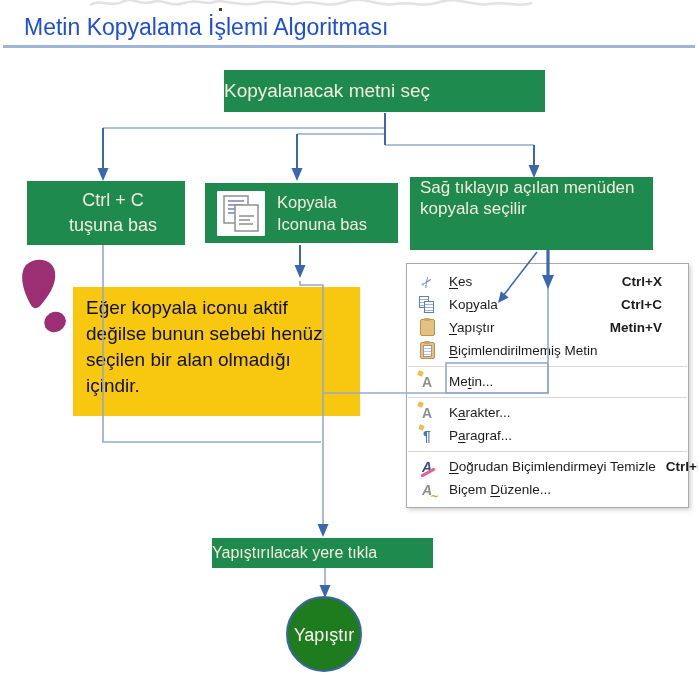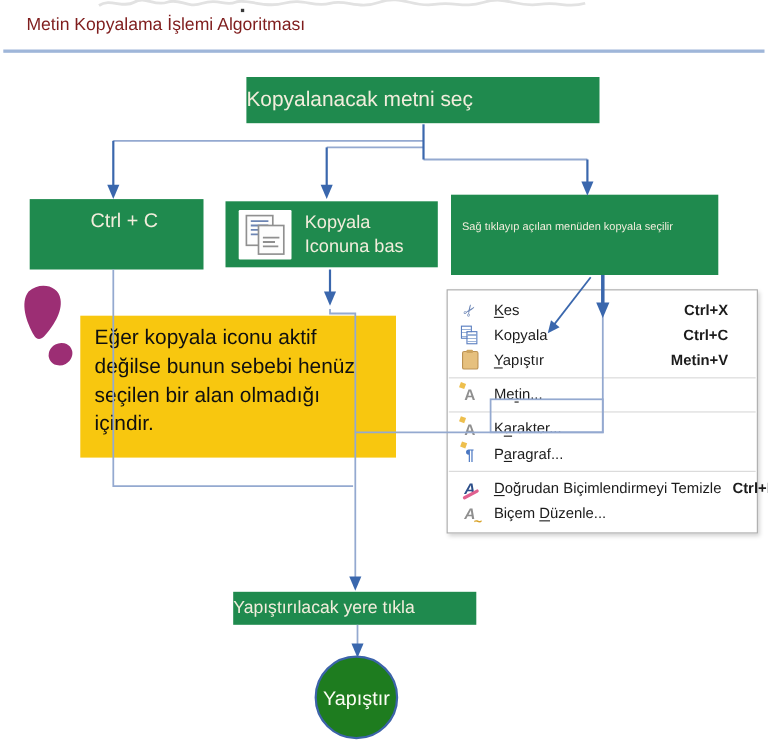--- a/index.html
+++ b/index.html
@@ -4,30 +4,30 @@
 <style>
   :root{
     --box_green:#1f8a4e; --circle_green:#1e7c1f; --note_yellow:#f8c70f;
     --connector_blue:#94a9d0; --arrow_blue:#3a67ad; --accent_purple:#9c2e74;
     --rule_blue:#9fb6d9; --box_text:#f2eddc;
   }
   html,body{margin:0;padding:0;}
   body{font-family:"Liberation Sans",sans-serif;background:#ffffff;}
   #stage{position:relative;width:698px;height:680px;background:#fff;overflow:hidden;}
 
-  .title{position:absolute;left:24px;top:14px;font-size:16px;color:#7f1d1d;}
+  .title{position:absolute;left:24px;top:14px;font-size:23px;color:#1d4ed8;}
   .rule{position:absolute;left:3px;right:3px;top:45px;height:3px;background:var(--rule_blue);}
 
   .gbox{position:absolute;background:var(--box_green);color:var(--box_text);box-sizing:border-box;}
   .box-start{left:224px;top:70px;width:321px;height:42px;font-size:19px;text-align:left;line-height:42px;}
   .box-left{left:27px;top:181px;width:158px;height:64px;font-size:18px;line-height:25px;padding:7px 0 0 14px;text-align:center;}
   .box-mid{left:205px;top:183px;width:193px;height:60px;display:flex;align-items:center;font-size:16.5px;line-height:22px;}
   .box-mid .icontile{flex:0 0 48px;height:45px;background:#fff;margin-left:12px;border-radius:1px;}
   .box-mid .midtext{margin-left:12px;}
-  .box-right{left:410px;top:177px;width:243px;height:73px;font-size:10px;line-height:21px;padding:19px 10px;}
+  .box-right{left:410px;top:177px;width:243px;height:73px;font-size:17px;line-height:21px;padding:0 10px;}
   .box-paste-target{left:212px;top:538px;width:221px;height:30px;font-size:16px;text-align:left;line-height:30px;}
   .note{position:absolute;left:73px;top:287px;width:287px;height:129px;background:var(--note_yellow);
         color:#101010;font-size:19px;line-height:26px;padding:8px 10px 0 13px;box-sizing:border-box;}
   .circle{position:absolute;left:286px;top:596px;width:76px;height:76px;border-radius:50%;
           background:var(--circle_green);border:2px solid #3c63a9;color:#fdfdf5;
           font-size:18px;text-align:center;line-height:74px;box-sizing:border-box;}
 
   
   .menu{position:absolute;left:406px;top:263px;width:283px;background:#fff;border:1px solid #a9a9a9;
         box-shadow:2px 2px 4px rgba(0,0,0,.18);padding:6px 0;box-sizing:border-box;font-size:13.5px;color:#1c1c1c;}
@@ -74,20 +74,21 @@
     <rect x="219" y="8" width="3" height="3" fill="#3a3a3a"></rect>
   </svg>
 
   <div class="title">Metin Kopyalama İşlemi Algoritması</div>
   <div class="rule"></div>
 
   <div class="gbox box-start">Kopyalanacak metni seç</div>
 
   <div class="gbox box-left">
     <div>Ctrl + C</div>
+    <div>tuşuna bas</div>
   </div>
 
   <div class="gbox box-mid">
     <div class="icontile">
       <svg width="48" height="45">
         <rect x="7" y="5" width="24" height="27" fill="#fdfdfd" stroke="#909090" stroke-width="1.5"></rect>
         <path d="M11 10 h16 M11 14 h16 M11 18 h12 M11 22 h15" stroke="#6d85b4" stroke-width="1.6" fill="none"></path>
         <rect x="18" y="14" width="23" height="26" fill="#fdfdfd" stroke="#909090" stroke-width="1.5"></rect>
         <path d="M22 25 h15 M22 29 h11 M22 33 h14" stroke="#8f8f8f" stroke-width="1.6" fill="none"></path>
       </svg>
@@ -121,20 +122,27 @@
         </span>
       <span class="mlabel"><span>Ko</span><span class="mn">p</span><span>yala</span></span>
       <span class="msc">Ctrl+C</span>
     </div>
     <div class="mrow">
       <span class="mico">
           <span class="ic-paste"></span>
         </span>
       <span class="mlabel"><span></span><span class="mn">Y</span><span>apıştır</span></span>
       <span class="msc">Metin+V</span>
+    </div>
+    <div class="mrow">
+      <span class="mico">
+          <span class="ic-unfmt"></span>
+        </span>
+      <span class="mlabel"><span></span><span class="mn">B</span><span>içimlendirilmemiş Metin</span></span>
+      <span class="msc"></span>
     </div>
     <div class="msep"></div>
     <div class="mrow">
       <span class="mico">
           <span class="ic-A">A</span>
         </span>
       <span class="mlabel"><span>Me</span><span class="mn">t</span><span>in...</span></span>
       <span class="msc"></span>
     </div>
     <div class="msep"></div>

